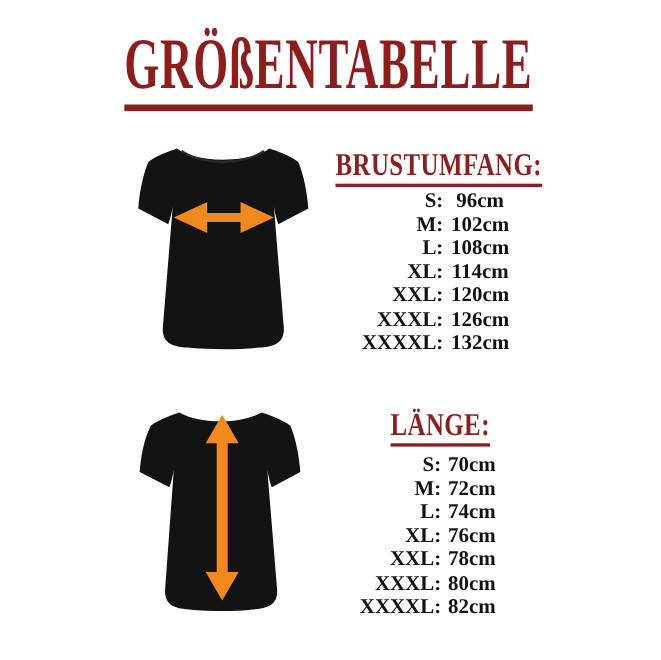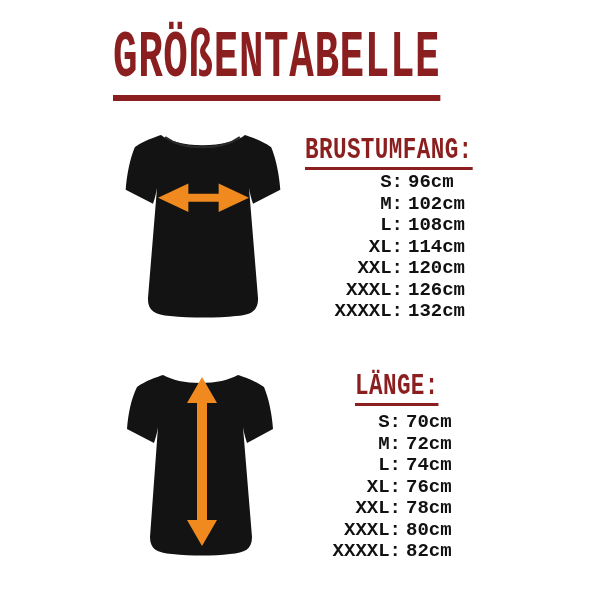--- a/index.html
+++ b/index.html
@@ -1,18 +1,18 @@
 <!DOCTYPE html>
 <html><head>
 <meta charset="utf-8">
 <style>
   html,body{margin:0;padding:0;background:#ffffff;}
   .canvas{
     position:relative;width:601px;height:600px;background:#ffffff;
-    font-family:Liberation Mono, monospace;overflow:hidden;
+    font-family:Liberation Serif, serif;overflow:hidden;
   }
   .title{
     position:absolute;left:113px;top:26px;margin:0;
     font-size:66px;font-weight:bold;line-height:1;letter-spacing:1px;
     color:#8B1F1F;white-space:nowrap;
     transform:scaleX(0.62);transform-origin:left top;
     padding-bottom:3px;border-bottom:6px solid #8B1F1F;
   }
   .heading{
     position:absolute;margin:0;
@@ -24,21 +24,21 @@
   .heading-chest{left:305px;top:136px;}
   .heading-length{left:355px;top:372px;}
   .size-list{
     position:absolute;font-size:19px;font-weight:bold;color:#111111;
   }
   .list-chest{top:172px;right:136px;}
   .list-length{top:412px;right:149px;}
   .row{display:flex;justify-content:flex-end;align-items:baseline;
        height:21.5px;line-height:21.5px;white-space:nowrap;}
   .lbl{text-align:right;}
-  .val{text-align:left;margin-left:5px;}
+  .val{text-align:center;margin-left:5px;}
   .list-chest .val{width:57px;}
   .list-length .val{width:46px;}
   .shirt{position:absolute;}
   .shirt-front{left:124px;top:127px;width:158px;height:192px;}
   .shirt-back{left:125px;top:370px;width:150px;height:189px;}
 </style>
 </head>
 <body>
 
 <div class="canvas">

